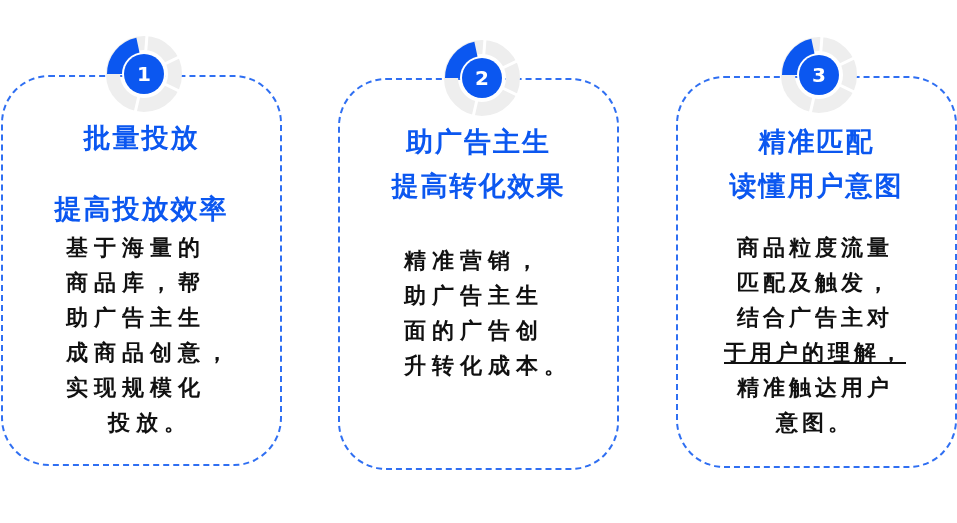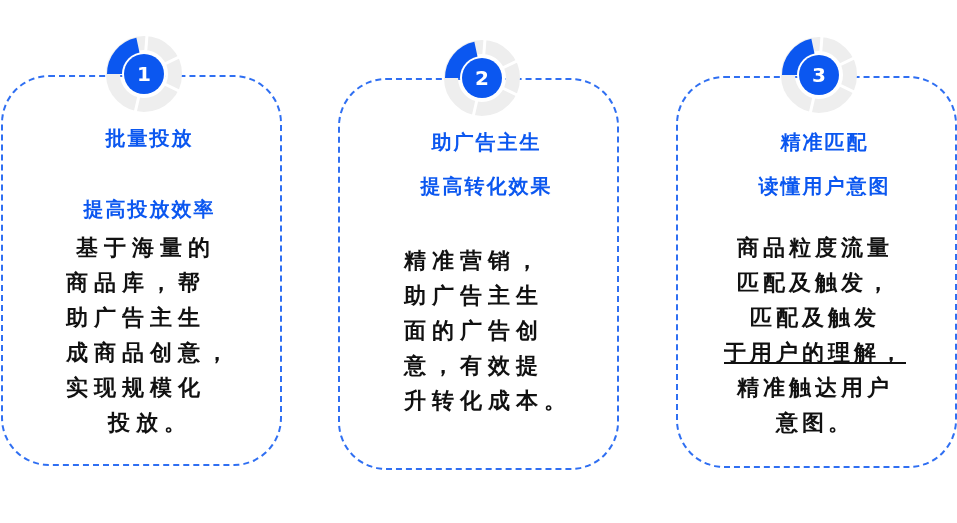--- a/index.html
+++ b/index.html
@@ -5,22 +5,22 @@
   html, body { margin:0; padding:0; background:#ffffff; }
   body { width:957px; height:523px; position:relative; overflow:hidden;
          font-family:"DejaVu Sans", "Liberation Sans", sans-serif; }
   .card { position:absolute; box-sizing:border-box; border:2px dashed #2f6ff2;
           border-radius:48px; background:#fff; }
   .badge { position:absolute; width:78px; height:78px; }
   .badge svg { position:absolute; left:0; top:0; }
   .badge-num { position:absolute; left:0; top:0; width:78px; height:78px; line-height:78px;
                text-align:center; color:#fff; font-weight:bold; font-size:20px;
                font-family:"DejaVu Sans", sans-serif; }
-  .title { position:absolute; left:8px; right:0; text-align:center; color:#0b57f0;
-           font-weight:bold; font-size:20px; line-height:44px; letter-spacing:2px; }
+  .title { position:absolute; left:0; right:0; text-align:center; color:#0b57f0;
+           font-weight:bold; font-size:27px; line-height:44px; letter-spacing:2px; }
   .desc { position:absolute; color:#111; font-weight:bold; font-size:22px; line-height:35px;
           letter-spacing:6px; white-space:pre; }
 </style>
 </head>
 <body>
 
 <div class="card" style="left:1px; top:75px; width:281px; height:391px;"></div>
 <div class="badge" style="left:105px; top:35px;">
   <svg width="78" height="78" viewBox="0 0 78 78">
     <circle cx="39" cy="39" r="31" fill="none" stroke="#eeeeee" stroke-width="14"></circle>
@@ -33,21 +33,21 @@
     <circle cx="39" cy="39" r="22" fill="#fff"></circle>
     <circle cx="39" cy="39" r="20" fill="#0b57f0"></circle>
   </svg>
   <div class="badge-num">1</div>
 </div>
 <div style="position:absolute; left:1px; width:281px; top:116px;">
   <div class="title" style="top:0; position:relative;">批量投放</div>
   <div class="title" style="top:0; position:relative;margin-top:27px;">提高投放效率</div>
 </div>
 <div style="position:absolute; left:66px; top:230px;">
-  <div class="desc" style="position:relative;margin-left:10px;">基于海量的</div>
+  <div class="desc" style="position:relative;">基于海量的</div>
   <div class="desc" style="position:relative;">商品库，帮</div>
   <div class="desc" style="position:relative;">助广告主生</div>
   <div class="desc" style="position:relative;">成商品创意，</div>
   <div class="desc" style="position:relative;">实现规模化</div>
   <div class="desc" style="position:relative;text-align:center;">投放。</div>
 </div>
 
 <div class="card" style="left:338px; top:78px; width:281px; height:392px;"></div>
 <div class="badge" style="left:443px; top:39px;">
   <svg width="78" height="78" viewBox="0 0 78 78">
@@ -63,21 +63,20 @@
   <div class="badge-num">2</div>
 </div>
 <div style="position:absolute; left:338px; width:281px; top:120px;">
   <div class="title" style="position:relative;">助广告主生</div>
   <div class="title" style="position:relative;">提高转化效果</div>
 </div>
 <div style="position:absolute; left:404px; top:243px;">
   <div class="desc" style="position:relative;">精准营销，</div>
   <div class="desc" style="position:relative;">助广告主生</div>
   <div class="desc" style="position:relative;">面的广告创</div>
-  <div class="desc" style="position:relative;">意，有效提</div>
   <div class="desc" style="position:relative;">升转化成本。</div>
 </div>
 
 <div class="card" style="left:676px; top:76px; width:281px; height:392px; border-right-width:2px;"></div>
 <div class="badge" style="left:780px; top:36px;">
   <svg width="78" height="78" viewBox="0 0 78 78">
     <circle cx="39" cy="39" r="31" fill="none" stroke="#eeeeee" stroke-width="14"></circle>
     <path d="M10 39 A29 29 0 0 1 33 10.5" fill="none" stroke="#0b57f0" stroke-width="16"></path>
     <line x1="39" y1="39" x2="78" y2="20" stroke="#fff" stroke-width="3"></line>
     <line x1="39" y1="39" x2="78" y2="58" stroke="#fff" stroke-width="3"></line>
@@ -88,17 +87,17 @@
   </svg>
   <div class="badge-num">3</div>
 </div>
 <div style="position:absolute; left:676px; width:281px; top:120px;">
   <div class="title" style="position:relative;">精准匹配</div>
   <div class="title" style="position:relative;">读懂用户意图</div>
 </div>
 <div style="position:absolute; left:724px; top:230px;text-align:center;">
   <div class="desc" style="position:relative; letter-spacing:4px;">商品粒度流量</div>
   <div class="desc" style="position:relative; letter-spacing:4px;">匹配及触发，</div>
-  <div class="desc" style="position:relative; letter-spacing:4px;">匹配及触发</div>
+  <div class="desc" style="position:relative; letter-spacing:4px;">结合广告主对</div>
   <div class="desc" style="position:relative; letter-spacing:4px;text-decoration:underline;">于用户的理解，</div>
   <div class="desc" style="position:relative; letter-spacing:4px;">精准触达用户</div>
   <div class="desc" style="position:relative; letter-spacing:4px;">意图。</div>
 </div>
 
 </body></html>

